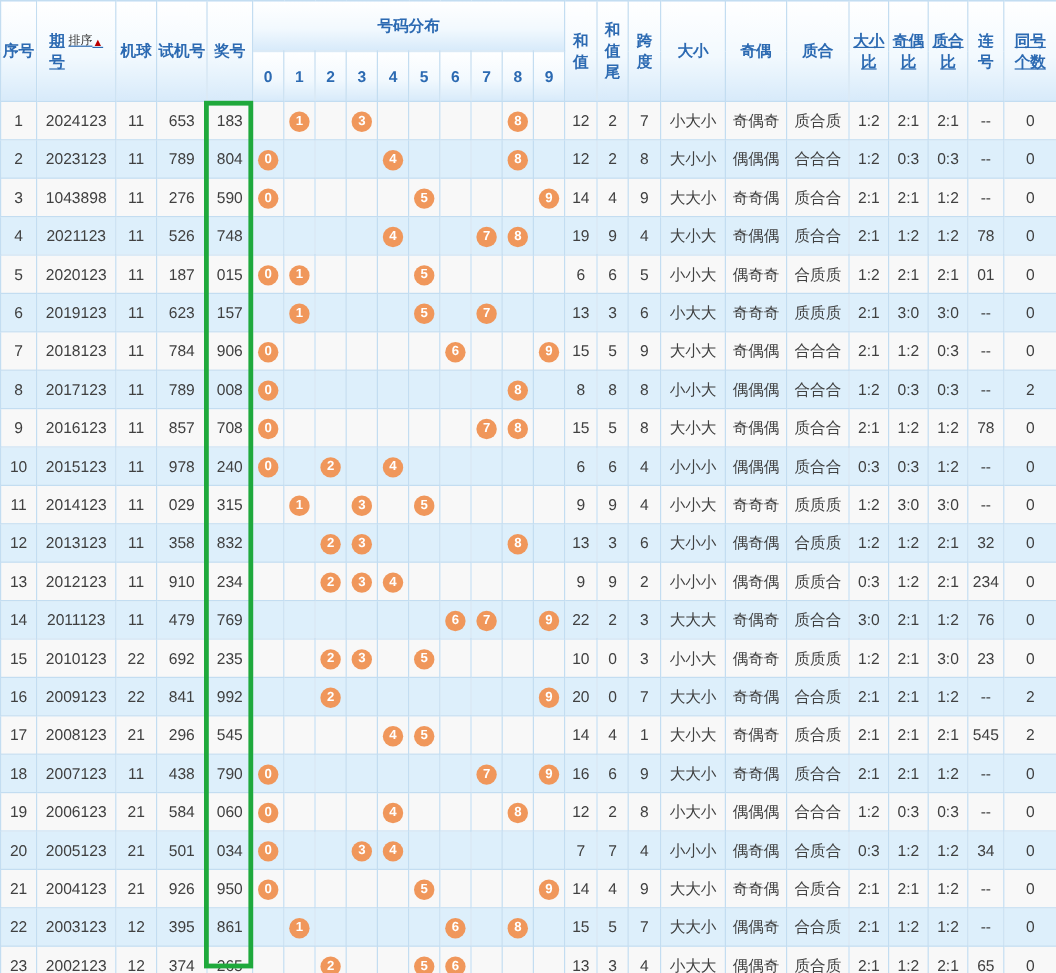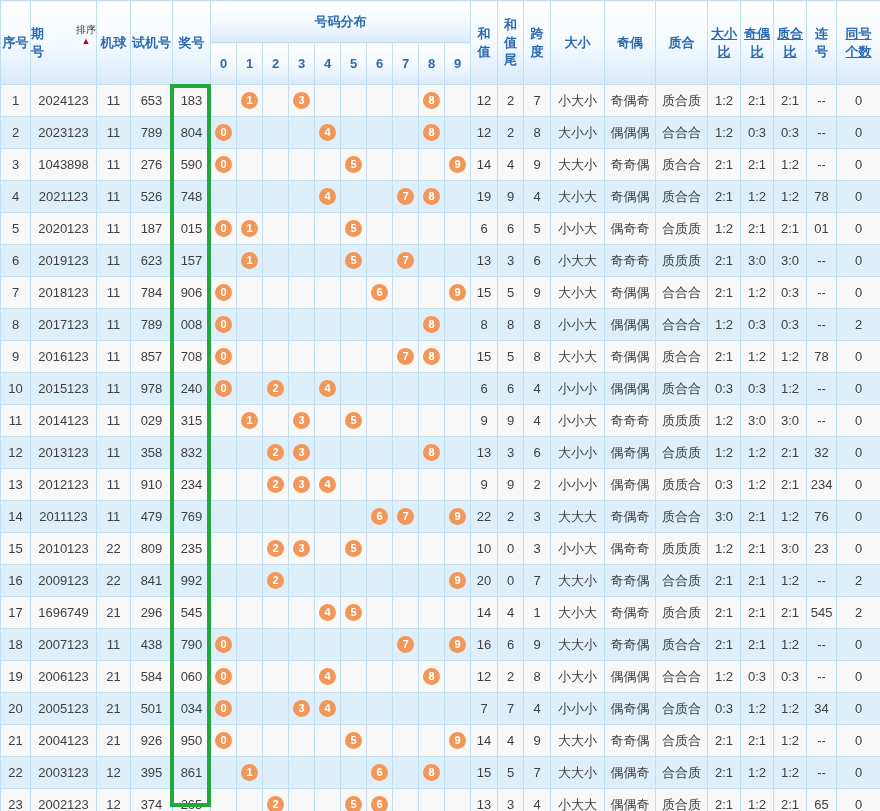--- a/index.html
+++ b/index.html
@@ -25,22 +25,22 @@
   tbody td { font-size:13px; color:#404040; height:31px; }
   tbody tr.odd td  { background:#f8f8f8; }
   tbody tr.even td { background:#ddeffb; }
   tbody td.digit   { background:#fffde8; }
   .ball {
     display:inline-block; width:17px; height:17px; line-height:17px;
     border-radius:50%; background:#f0975b; color:#ffffff;
     font-size:11px; font-weight:bold; text-align:center;
   }
   .period-th { position:relative; }
-  .period-inner { display:flex; align-items:center; justify-content:space-between; gap:3px; }
-  .sort-block { display:flex; flex-direction:column; align-items:center; margin-top:-16px; }
+  .period-inner { display:flex; align-items:center; justify-content:center; gap:3px;text-decoration:underline; }
+  .sort-block { display:flex; flex-direction:row; align-items:center; margin-top:-16px; }
   .sort-label { font-size:10px; color:#333; font-weight:normal; letter-spacing:0; }
   .sort-arrow { font-size:9px; color:#bb0000; line-height:1; margin-top:1px; }
   .green-box {
     position:absolute; left:170px; top:84px; width:41px; height:723px;
     border:4px solid #1fa93c; box-sizing:border-box; pointer-events:none;
   }
 </style>
 </head>
 <body>
 
@@ -505,21 +505,21 @@
           <td>3:0</td>
           <td>2:1</td>
           <td>1:2</td>
           <td>76</td>
           <td>0</td>
         </tr>
         <tr class="odd">
           <td>15</td>
           <td>2010123</td>
           <td>22</td>
-          <td>809</td>
+          <td>692</td>
           <td>235</td>
           <td class="digit"></td>
           <td class="digit"></td>
           <td class="digit"><span class="ball">2</span></td>
           <td class="digit"><span class="ball">3</span></td>
           <td class="digit"></td>
           <td class="digit"><span class="ball">5</span></td>
           <td class="digit"></td>
           <td class="digit"></td>
           <td class="digit"></td>
@@ -559,21 +559,21 @@
           <td>奇奇偶</td>
           <td>合合质</td>
           <td>2:1</td>
           <td>2:1</td>
           <td>1:2</td>
           <td>--</td>
           <td>2</td>
         </tr>
         <tr class="odd">
           <td>17</td>
-          <td>1696749</td>
+          <td>2008123</td>
           <td>21</td>
           <td>296</td>
           <td>545</td>
           <td class="digit"></td>
           <td class="digit"></td>
           <td class="digit"></td>
           <td class="digit"></td>
           <td class="digit"><span class="ball">4</span></td>
           <td class="digit"><span class="ball">5</span></td>
           <td class="digit"></td>

